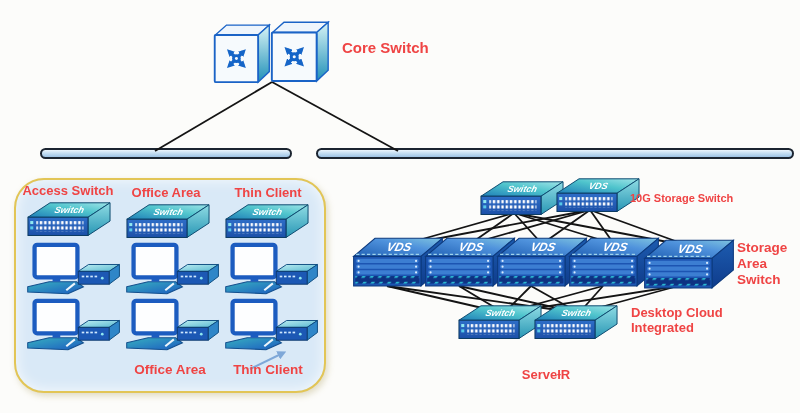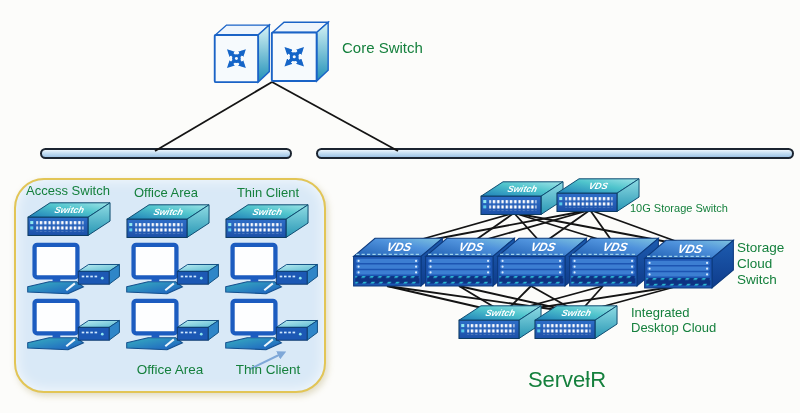--- a/index.html
+++ b/index.html
@@ -3,21 +3,21 @@
 <meta charset="utf-8">
 <style>
   html,body{margin:0;padding:0;background:#ffffff;}
   .stage{
     position:relative;width:800px;height:413px;overflow:hidden;
     background:#fcfcfa;
     font-family:"Liberation Sans", sans-serif;
     color:#111;
   }
   svg.icon{position:absolute;overflow:visible;}
-  .lbl{position:absolute;font-weight:normal;color:#15803d;white-space:nowrap;}
+  .lbl{position:absolute;font-weight:bold;color:#ef4444;white-space:nowrap;}
   .lbl.center{text-align:center;}
   
   .bus{
     position:absolute;height:7px;border:2px solid #1b2430;border-radius:7px;
     background:linear-gradient(#eaf4fc 0%, #bdd9f0 55%, #9cc2e4 100%);
   }
   
   .access-box{
     position:absolute;left:14px;top:178px;width:308px;height:211px;
     background:#d9e9f7;border:2.5px solid #e2c556;border-radius:30px;
@@ -233,21 +233,21 @@
   <div class="lbl lblz center" style="left:222px;top:362px;width:92px;font-size:13.5px;">Thin Client</div>
 
   <svg class="icon iconz" viewBox="0 0 112 50" style="left:478px;top:178px;width:88px;height:38px">
     <use href="#sym-switch"></use>
       <text class="swtxt" x="60" y="18" transform="skewX(-14)">Switch</text>
   </svg>
   <svg class="icon iconz" viewBox="0 0 112 50" style="left:554px;top:175px;width:88px;height:38px">
     <use href="#sym-switch"></use>
       <text class="swtxt" x="60" y="18" transform="skewX(-14)">VDS</text>
   </svg>
-  <div class="lbl lblz" style="left:630px;top:202px;font-size:11px;">10G Storage Switch</div>
+  <div class="lbl lblz" style="left:630px;top:192px;font-size:11px;">10G Storage Switch</div>
 
   <svg class="icon iconz" viewBox="0 0 112 62" style="left:352px;top:233px;width:92px;height:55px">
     <use href="#sym-server"></use>
       <text class="srvtxt" x="61" y="19" transform="skewX(-14)">VDS</text>
   </svg>
   <svg class="icon iconz" viewBox="0 0 112 62" style="left:424px;top:233px;width:92px;height:55px">
     <use href="#sym-server"></use>
       <text class="srvtxt" x="61" y="19" transform="skewX(-14)">VDS</text>
   </svg>
   <svg class="icon iconz" viewBox="0 0 112 62" style="left:496px;top:233px;width:92px;height:55px">
@@ -258,32 +258,32 @@
     <use href="#sym-server"></use>
       <text class="srvtxt" x="61" y="19" transform="skewX(-14)">VDS</text>
   </svg>
   <svg class="icon iconz" viewBox="0 0 112 62" style="left:643px;top:235px;width:92px;height:55px">
     <use href="#sym-server"></use>
       <text class="srvtxt" x="61" y="19" transform="skewX(-14)">VDS</text>
   </svg>
 
   <div class="lbl lblz mlin" style="left:737px;top:240px;font-size:13.5px;line-height:16px;">
     <div>Storage</div>
-    <div>Cloud</div>
+    <div>Area</div>
     <div>Switch</div>
   </div>
 
   <svg class="icon iconz" viewBox="0 0 112 50" style="left:456px;top:302px;width:88px;height:38px">
     <use href="#sym-switch"></use>
       <text class="swtxt" x="60" y="18" transform="skewX(-14)">Switch</text>
   </svg>
   <svg class="icon iconz" viewBox="0 0 112 50" style="left:532px;top:302px;width:88px;height:38px">
     <use href="#sym-switch"></use>
       <text class="swtxt" x="60" y="18" transform="skewX(-14)">Switch</text>
   </svg>
   <div class="lbl lblz mlin" style="left:631px;top:306px;font-size:13px;line-height:14.5px;">
+    <div>Desktop Cloud</div>
     <div>Integrated</div>
-    <div>Desktop Cloud</div>
   </div>
 
-  <div class="lbl lblz center" style="left:511px;top:367px;width:112px;font-size:22px;">ServeƚR</div>
+  <div class="lbl lblz center" style="left:490px;top:367px;width:112px;font-size:13px;">ServeƚR</div>
 
 </div>
 
 </body></html>

